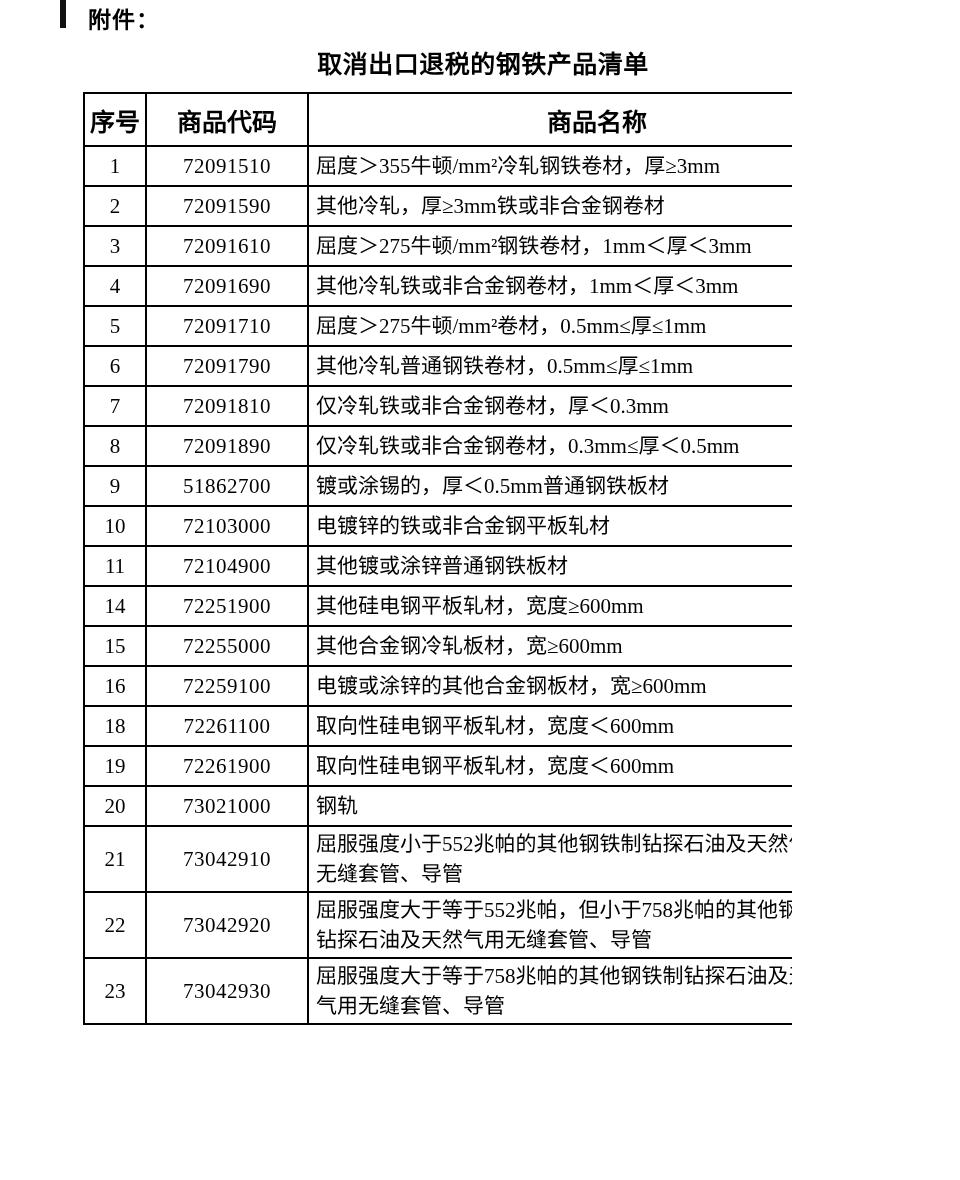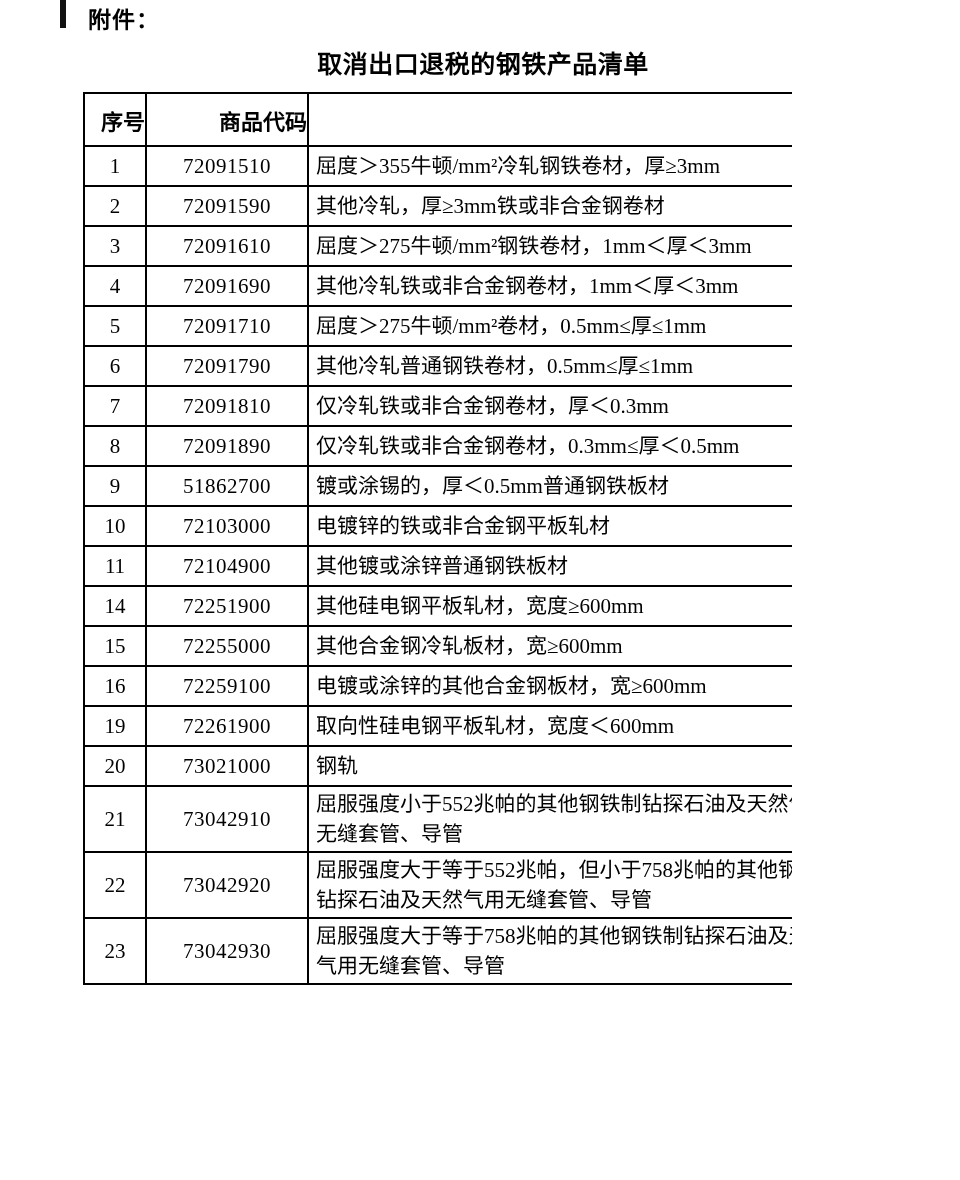--- a/index.html
+++ b/index.html
@@ -51,23 +51,23 @@
     table-layout: fixed;
   }
   .product-table th,
   .product-table td {
     border: 2px solid #000000;
     vertical-align: middle;
     padding: 0;
   }
   .product-table th {
     height: 51px;
-    font-size: 22px;
+    font-size: 25px;
     font-weight: bold;
-    text-align: right;
+    text-align: center;
   }
   .product-table td {
     height: 38px;
     font-size: 21px;
   }
   .product-table tr.tall td {
     height: 64px;
   }
   td.cell-no {
     text-align: center;
@@ -175,20 +175,25 @@
       <td class="cell-no">15</td>
       <td class="cell-code">72255000</td>
       <td class="cell-name">其他合金钢冷轧板材，宽≥600mm</td>
     </tr>
         <tr>
       <td class="cell-no">16</td>
       <td class="cell-code">72259100</td>
       <td class="cell-name">电镀或涂锌的其他合金钢板材，宽≥600mm</td>
     </tr>
         <tr>
+      <td class="cell-no">18</td>
+      <td class="cell-code">72261100</td>
+      <td class="cell-name">取向性硅电钢平板轧材，宽度＜600mm</td>
+    </tr>
+        <tr>
       <td class="cell-no">19</td>
       <td class="cell-code">72261900</td>
       <td class="cell-name">取向性硅电钢平板轧材，宽度＜600mm</td>
     </tr>
         <tr>
       <td class="cell-no">20</td>
       <td class="cell-code">73021000</td>
       <td class="cell-name">钢轨</td>
     </tr>
         <tr class="tall">

